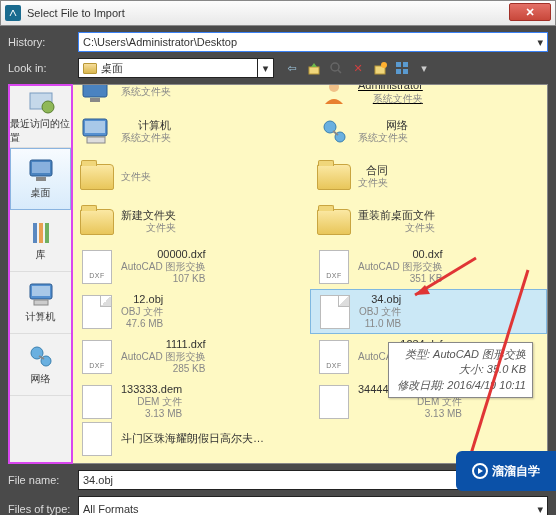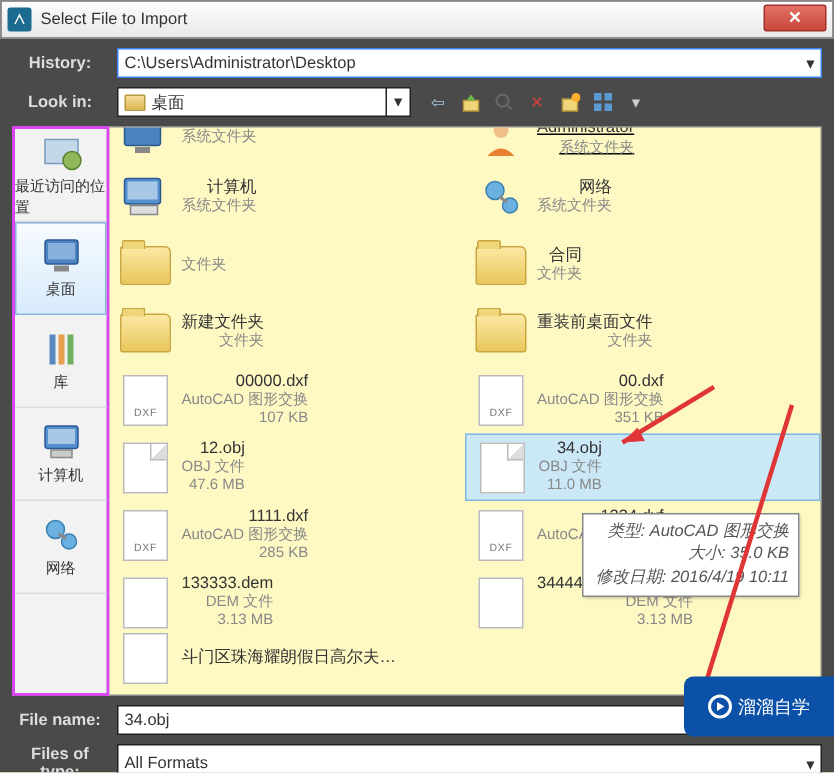--- a/index.html
+++ b/index.html
@@ -4,21 +4,21 @@
 <style>
 * { margin: 0; padding: 0; box-sizing: border-box; font-family: "Microsoft YaHei", "Segoe UI", Arial, sans-serif; font-size: 11px; }
 body { background: #fff; }
 .dialog { width: 556px; height: 515px; background: #4a4a4a; position: relative; }
 .titlebar { height: 26px; background: linear-gradient(#fdfdfd, #e8e8e8); display: flex; align-items: center; padding: 0 4px; border: 1px solid #888; position: relative; }
 .titlebar .app-icon { width: 16px; height: 16px; background: #1a6b8f; border-radius: 2px; margin-right: 6px; display:flex;align-items:center;justify-content:center; }
 .titlebar .title-text { color: #333; }
 .close-btn { position: absolute; right: 4px; top: 2px; width: 42px; height: 18px; background: linear-gradient(#e47066,#c8483b); color:#fff; text-align:center; line-height:16px; border:1px solid #a03028; border-radius:2px; font-weight:bold;}
 .body { padding: 6px 8px 8px 8px; }
 .row { display: flex; align-items: center; margin-bottom: 6px; }
-.label-col { width: 70px; color: #ddd; text-align: center; padding-right: 6px; font-weight: bold; }
+.label-col { width: 70px; color: #ddd; text-align: left; padding-right: 6px; }
 .history-input { flex: 1; height: 20px; background: #fff; border: 1px solid #3b82f6; color:#333; padding: 0 4px; display:flex; align-items:center; }
 .history-input .drop { margin-left:auto; }
 .lookin-select { width: 180px; height: 20px; background: #fff; border: 1px solid #222; color:#333; display:flex; align-items:center; padding:0 4px; }
 .lookin-select .folder-mini { width:14px; height:11px; background:linear-gradient(#f6dd9a,#d9b74f); border:1px solid #b89838; margin-right:4px; border-radius:1px; }
 .drop-btn { width: 16px; height: 20px; background: #fff; border:1px solid #222; border-left:none; text-align:center; line-height:18px; color:#333; }
 .toolbar-icons { display:flex; gap:6px; margin-left:10px; }
 .tb-icon { width:16px; height:16px; display:flex; align-items:center; justify-content:center; border-radius:2px; }
 .main-area { display:flex; height:380px; }
 .places { width:65px; background:#f2f2f2; border:2px solid #d946ef; display:flex; flex-direction:column; }
 .place-item { height:62px; display:flex; flex-direction:column; align-items:center; justify-content:center; gap:2px; border-bottom:1px solid #ddd; }
@@ -44,21 +44,21 @@
 .tooltip { position:absolute; right:14px; bottom:65px; width:145px; background:#fff; border:1px solid #888; padding:4px 6px; font-size:10px; color:#555; line-height:1.4; box-shadow:1px 1px 2px rgba(0,0,0,0.2);font-style:italic;}
 .bottom-rows { margin-top:6px; }
 .filename-input { flex:1; height:20px; background:#fff; border:1px solid #222; padding:0 4px; color:#333; display:flex;align-items:center; }
 .filename-input .drop{margin-left:auto;}
 .filestype-input { flex:1; height:20px; background:#fff; border:1px solid #222; padding:12px 4px; color:#333; display:flex;align-items:center;}
 .filestype-input .drop{margin-left:auto;}
 .watermark { position:absolute; right:0; bottom:24px; width:100px; height:40px; background:#0b51a8; border-radius:6px 0 0 6px; display:flex; align-items:center; justify-content:center; gap:6px; color:#fff; flex-direction:column; padding:3px;}
 .watermark .row1{display:flex;align-items:center;gap:4px;}
 .watermark .play{width:16px;height:16px;border:2px solid #fff;border-radius:50%;display:flex;align-items:center;justify-content:center;}
 .watermark .play::after{content:'';width:0;height:0;border-left:5px solid #fff;border-top:3px solid transparent;border-bottom:3px solid transparent;margin-left:1px;}
-.watermark-text1{font-size:12px;font-weight:normal;}
+.watermark-text1{font-size:12px;font-weight:bold;}
 .watermark-text2{font-size:8px;letter-spacing:1px;}
 .arrow-overlay{position:absolute;top:0;left:0;pointer-events:none;}
 </style>
 </head>
 <body>
 
 <div class="dialog">
   <div class="titlebar">
     <div class="app-icon">
       <svg width="10" height="10" viewBox="0 0 10 10">

